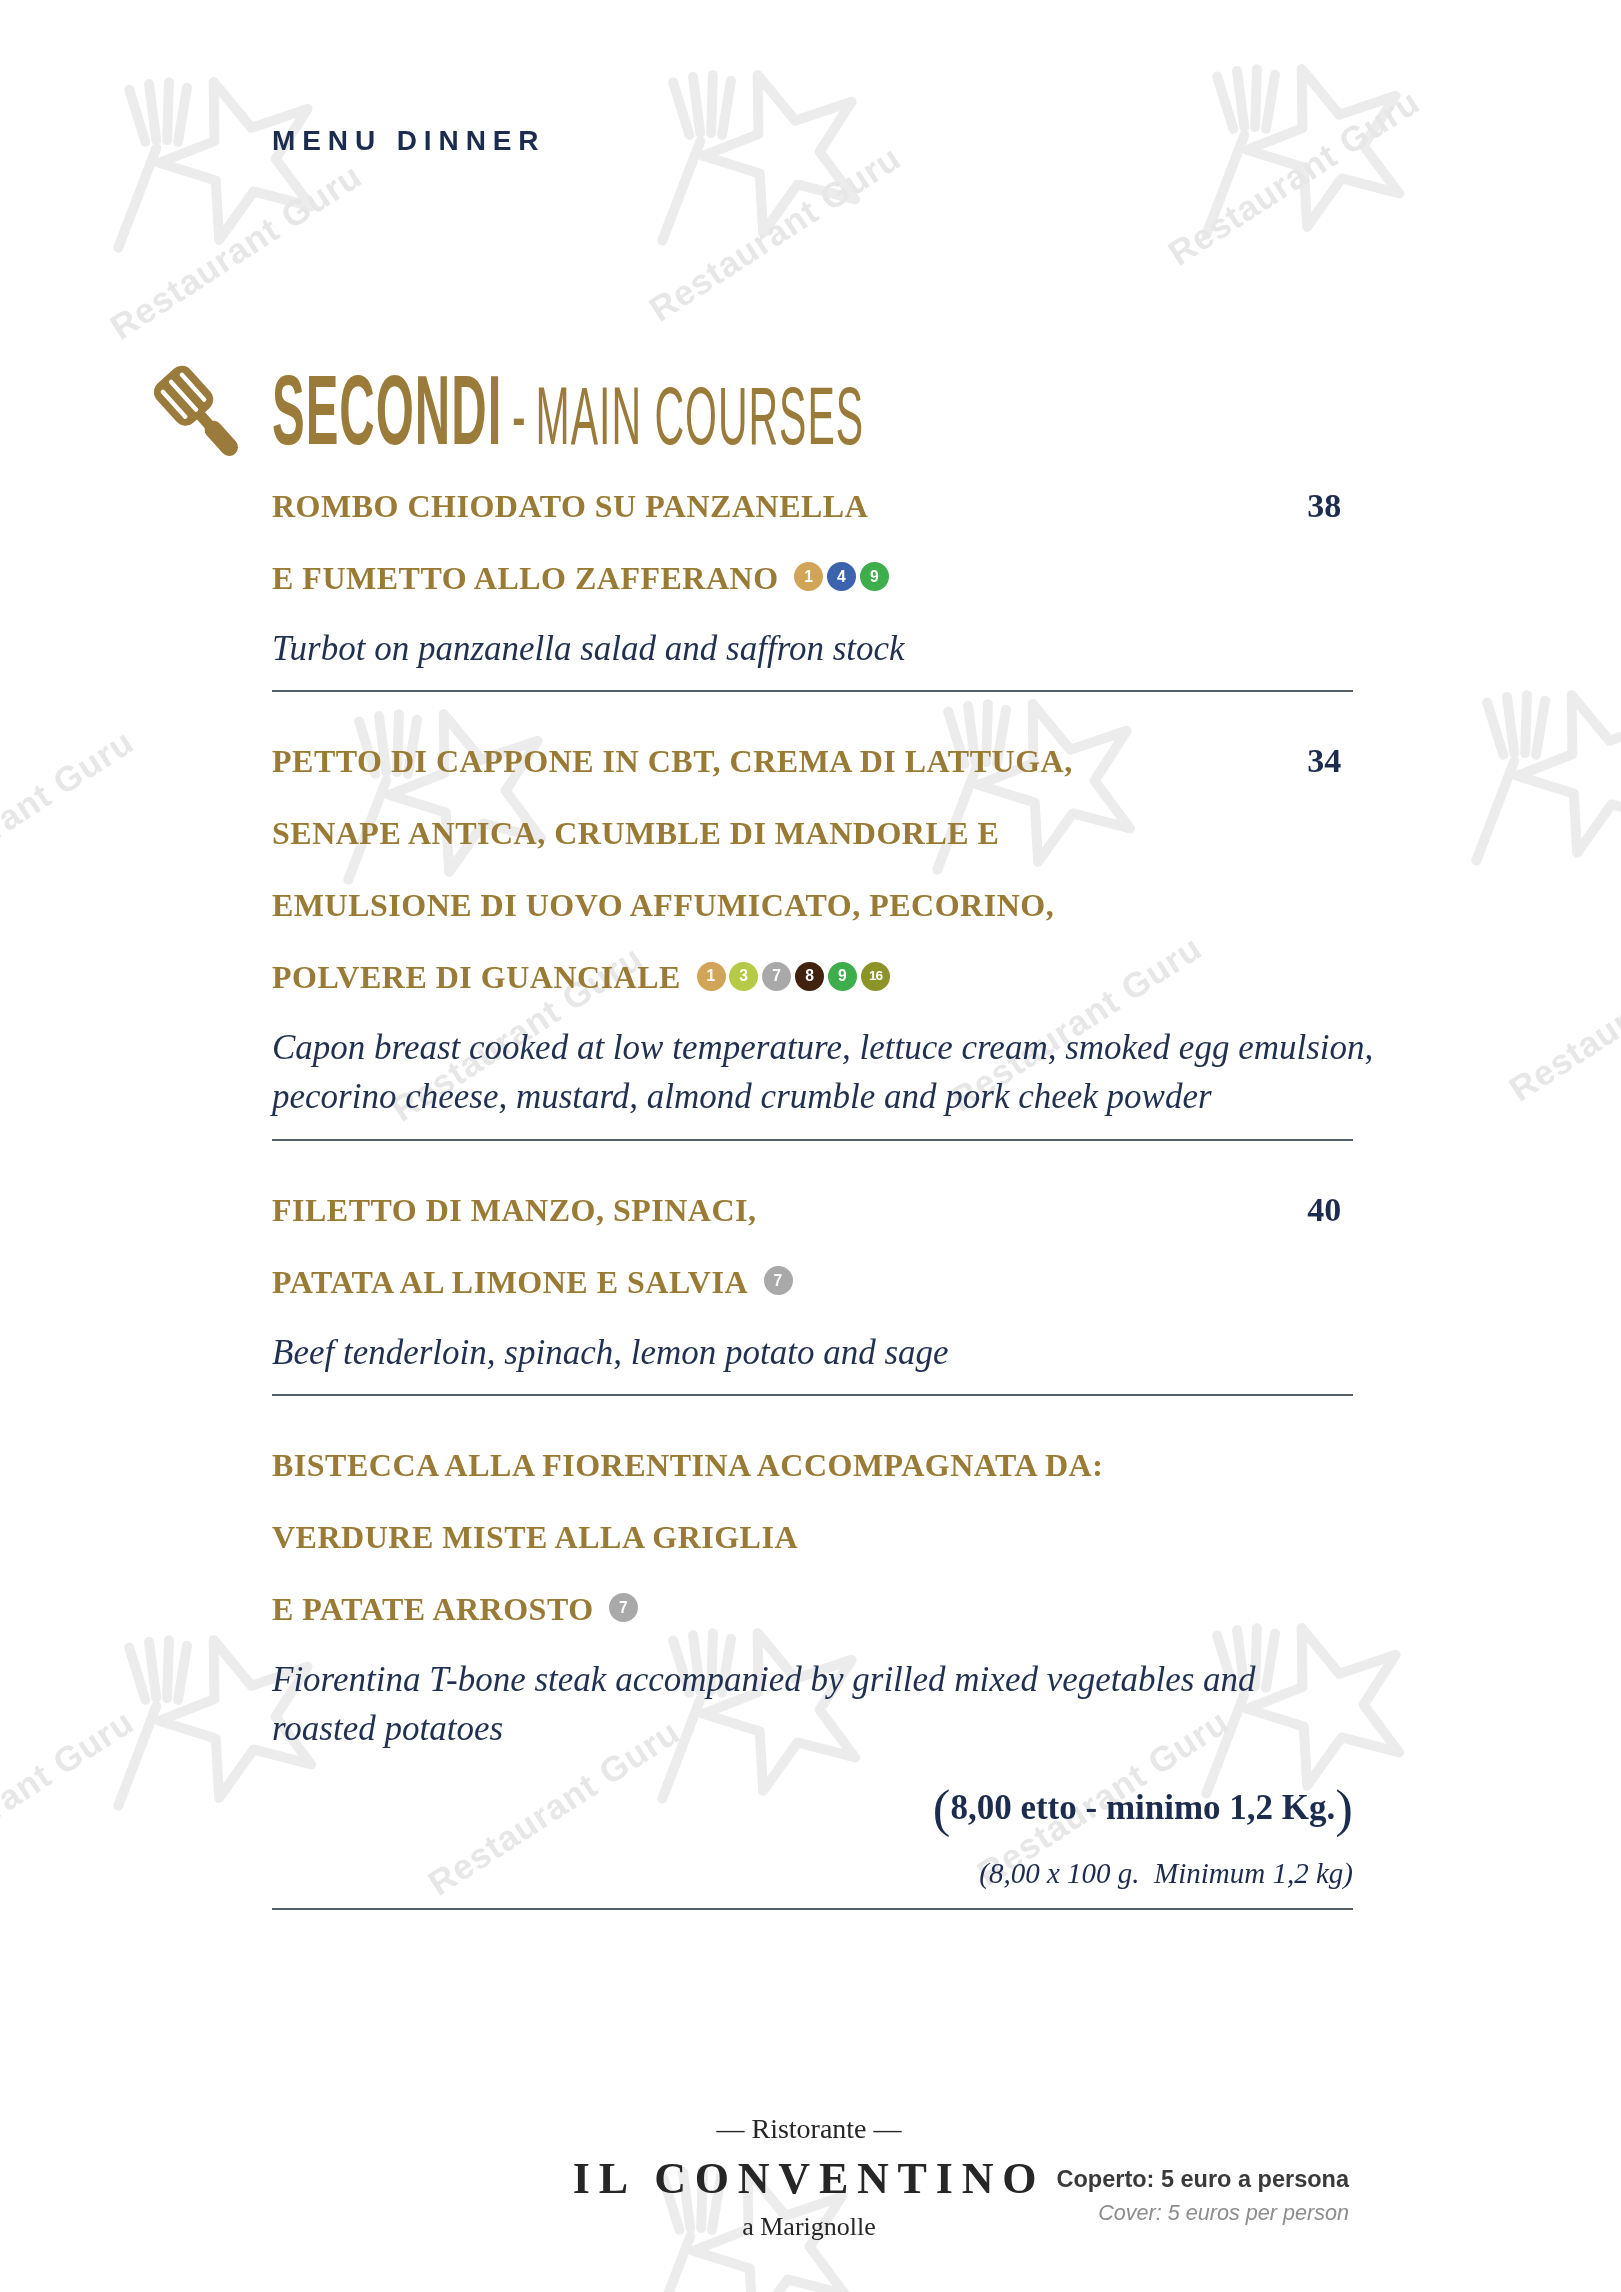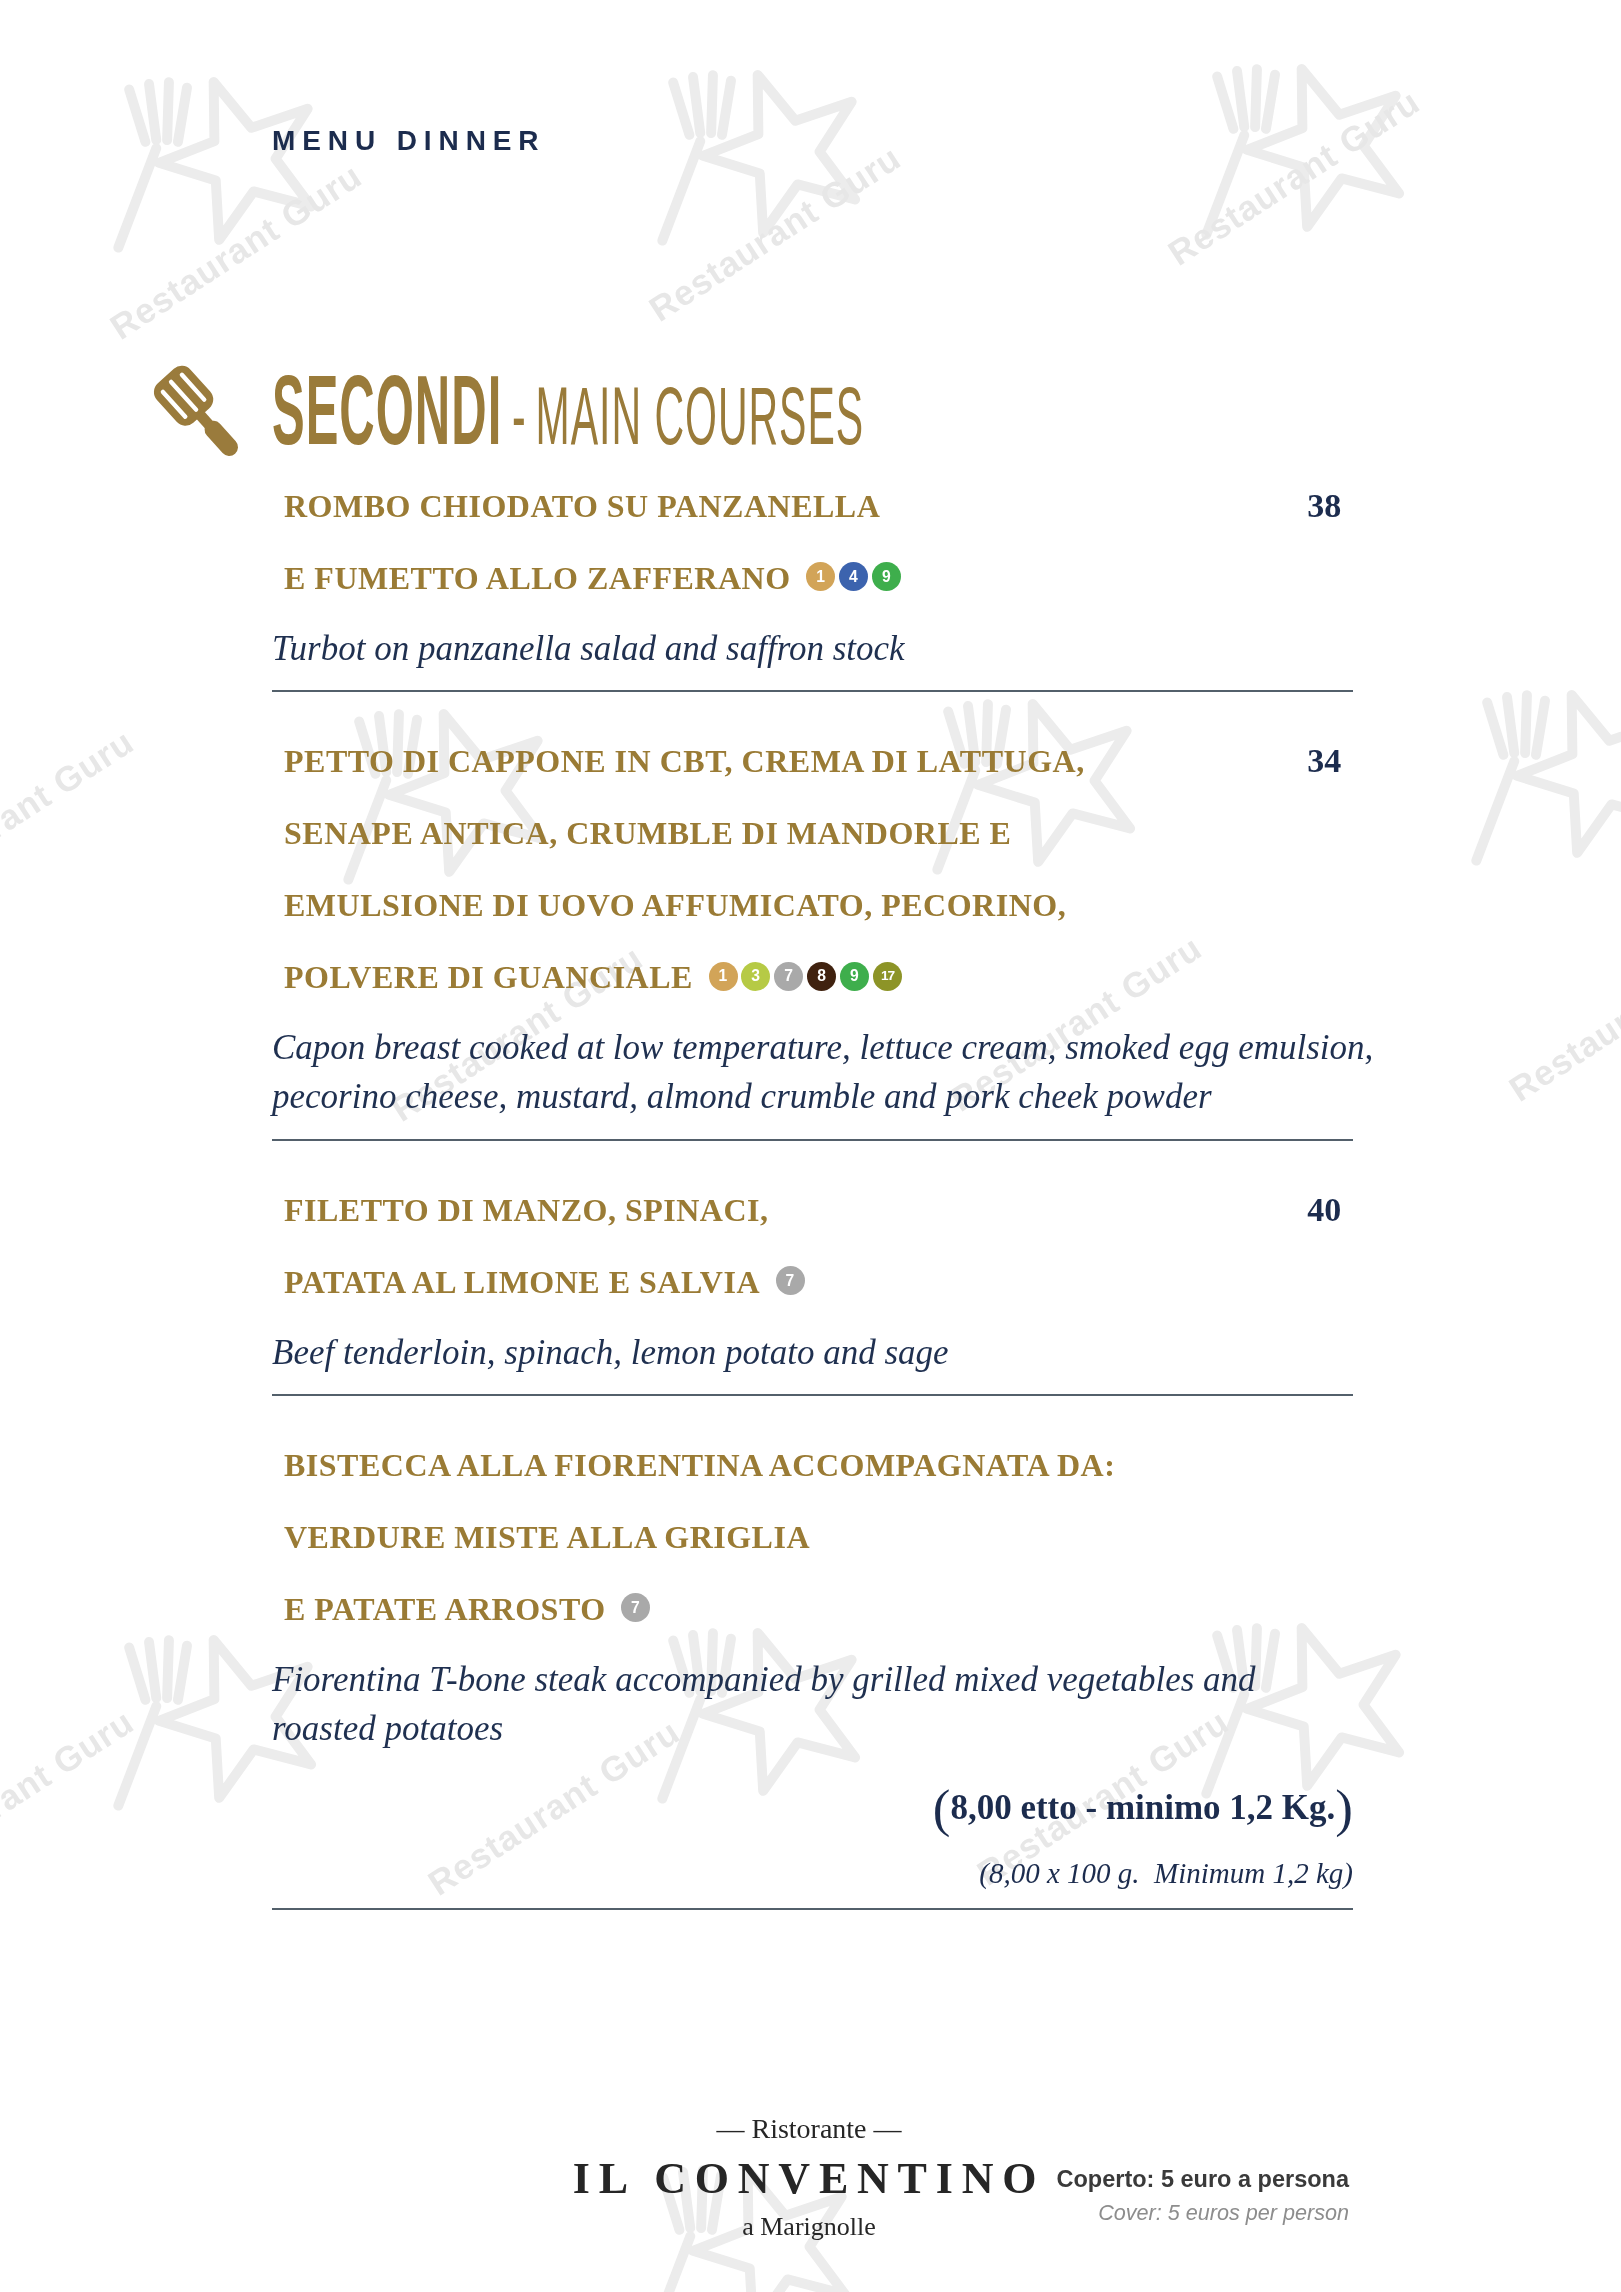--- a/index.html
+++ b/index.html
@@ -30,21 +30,21 @@
     transform:scaleX(0.5); transform-origin:left top;
     display:flex; align-items:baseline; gap:19.6px;
     color:#9a7b3a; font-family:"Liberation Sans", sans-serif; white-space:nowrap;
   }
   .section-it { font-size:98px; font-weight:700; line-height:1; letter-spacing:2px; }
   .section-sep { font-size:82px; font-weight:400; line-height:1; }
   .section-en { font-size:82px; font-weight:400; line-height:1; letter-spacing:2px; }
 
   .menu-col { position:absolute; left:272px; top:470px; width:1081px; }
   .item-head { display:flex; align-items:flex-start; }
-  .item-titles { flex:1; min-width:0;margin-left:12px; }
+  .item-titles { flex:1; min-width:0; }
   .title-line {
     font-size:32px; font-weight:700; color:#9a7b35;
     line-height:72px; white-space:nowrap; letter-spacing:0.5px;
   }
   .item-price {
     font-size:34px; font-weight:700; color:#1c2c4e;
     line-height:72px; padding-right:11.8px; white-space:nowrap;
   }
   .badges { display:inline-flex; gap:3.9px; margin-left:15.7px; vertical-align:middle; transform:translateY(-4.9px); }
   .badge {
@@ -244,21 +244,21 @@
             <div class="item-titles">
               <div class="title-line">PETTO DI CAPPONE IN CBT, CREMA DI LATTUGA,</div>
               <div class="title-line">SENAPE ANTICA, CRUMBLE DI MANDORLE E</div>
               <div class="title-line">EMULSIONE DI UOVO AFFUMICATO, PECORINO,</div>
               <div class="title-line">POLVERE DI GUANCIALE<span class="badges">
                   <span class="badge" style="background: rgb(210, 164, 88);">1</span>
                   <span class="badge" style="background: rgb(182, 202, 69);">3</span>
                   <span class="badge" style="background: rgb(169, 169, 169);">7</span>
                   <span class="badge" style="background: rgb(64, 34, 15);">8</span>
                   <span class="badge" style="background: rgb(62, 174, 76);">9</span>
-                  <span class="badge" style="background: rgb(141, 148, 39); font-size: 13.7px; letter-spacing: -1px;">17</span>
+                  <span class="badge" style="background: rgb(141, 148, 39); font-size: 13.7px; letter-spacing: -1px;">16</span>
                 </span></div>
             </div>
             <div class="item-price">34</div>
           </div>
           <div class="item-desc">
             <div class="desc-line">Capon breast cooked at low temperature, lettuce cream, smoked egg emulsion,</div>
             <div class="desc-line">pecorino cheese, mustard, almond crumble and pork cheek powder</div>
           </div>
           <div class="divider"></div>
         </section>

